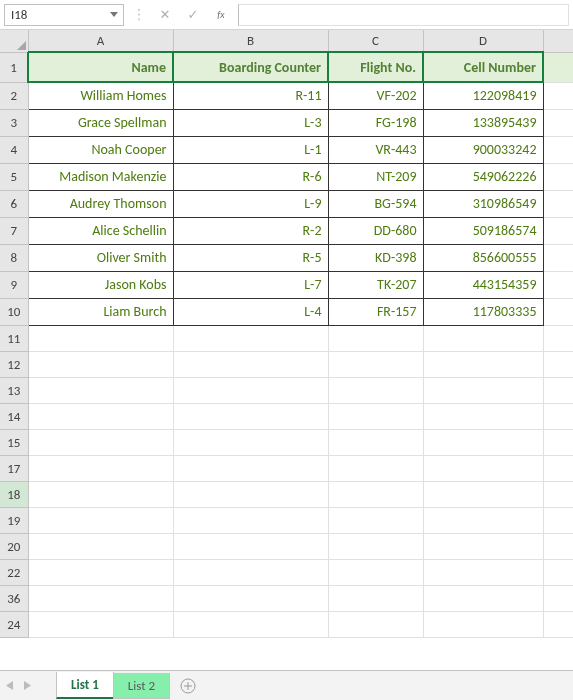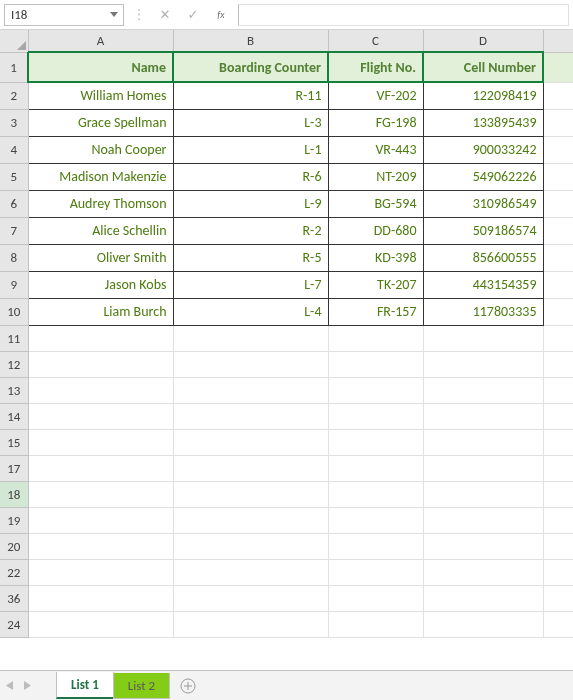--- a/index.html
+++ b/index.html
@@ -163,21 +163,21 @@
       height: 20px;
       display: flex;
       align-items: center;
       justify-content: center;
       color: #9a9a9a;
     }
     .tab {
       padding: 5px 14px;
       border: 1px solid #c3c3c3;
       border-top: none;
-      background: #84cc16;
+      background: #86efac;
       color: #5a5a5a;
       margin-right: -1px;
       position: relative;
     }
     .tab.active {
       background: #fff;
       color: #217346;
       font-weight: bold;
       border-bottom: 2px solid #217346;
     }

